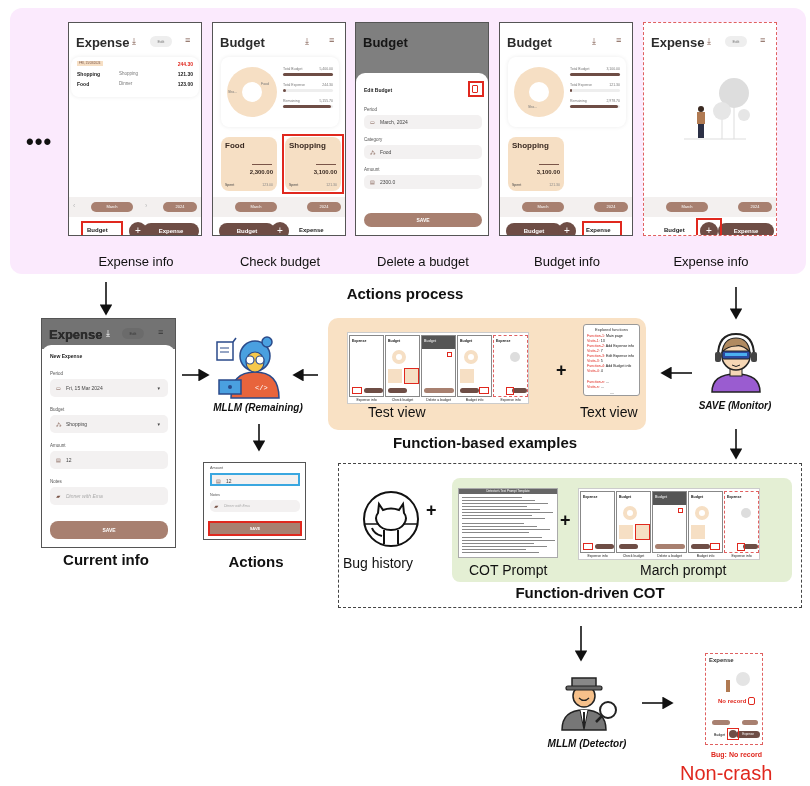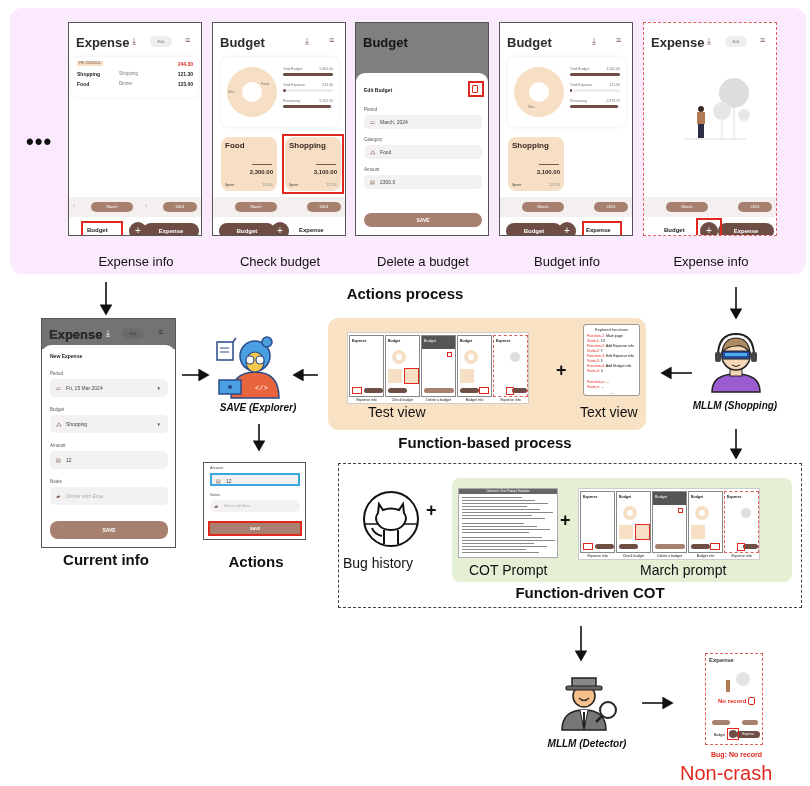--- a/index.html
+++ b/index.html
@@ -278,21 +278,21 @@
   <path d="M16 62 Q16 36 40 36 Q64 36 64 62 Z" fill="#e8643c" stroke="#2a4a8a" stroke-width="1.5"></path>
   <circle cx="40" cy="20" r="15" fill="#4aa0e0" stroke="#2a4a8a" stroke-width="1.5"></circle>
   <circle cx="52" cy="6" r="5" fill="#4aa0e0" stroke="#2a4a8a" stroke-width="1.5"></circle>
   <ellipse cx="40" cy="26" rx="9" ry="10" fill="#f6c84a" stroke="#2a4a8a" stroke-width="1.2"></ellipse>
   <circle cx="35" cy="24" r="4" fill="#fff" stroke="#2a4a8a" stroke-width="1.2"></circle>
   <circle cx="45" cy="24" r="4" fill="#fff" stroke="#2a4a8a" stroke-width="1.2"></circle>
   <rect x="4" y="44" width="22" height="14" fill="#4aa0e0" stroke="#2a4a8a" stroke-width="1.5"></rect>
   <circle cx="15" cy="51" r="2" fill="#2a4a8a"></circle>
   <text x="40" y="54" font-size="7" fill="#fff" font-family="Liberation Mono, monospace">&lt;/&gt;</text>
 </svg>
-<div class="label-it" style="left:200px;top:402px;width:116px;">SAVE (Explorer)</div>
+<div class="label-it" style="left:200px;top:402px;width:116px;">MLLM (Remaining)</div>
 
 <div class="abs" style="left:203px;top:462px;width:103px;height:78px;border:1px solid #555;background:#fff;">
   <div class="flabel" style="left:6px;top:3px;font-size:3.8px;">Amount</div>
   <div class="field" style="left:6px;top:10px;width:90px;height:13px;line-height:13px;border:2px solid #3aa7e0;border-radius:0;padding-left:14px;"><span class="fi" style="left:4px;">▤</span><span>12</span></div>
   <div class="flabel" style="left:6px;top:30px;font-size:3.8px;">Notes</div>
   <div class="field" style="left:6px;top:37px;width:90px;height:12px;line-height:12px;font-size:3.5px;color:#aaa;font-style:italic;padding-left:14px;"><span class="fi" style="left:4px;">▰</span><span>Dinner with Ema</span></div>
   <div class="savebtn" style="left:6px;top:60px;width:90px;height:11px;line-height:11px;border-radius:0;font-size:4px;outline:2px solid #e0281e;">SAVE</div>
 </div>
 <div class="big" style="left:206px;top:553px;width:100px;">Actions</div>
 
@@ -347,35 +347,35 @@
       <div class="tv-line" style="top: 34px;"><span class="r">Visits-3:</span> <span>5</span></div>
       <div class="tv-line" style="top: 39px;"><span class="r">Function-4:</span> <span>Add Budget info</span></div>
       <div class="tv-line" style="top: 44px;"><span class="r">Visits-4:</span> <span>4</span></div>
       <div class="tv-line" style="top: 55px;"><span class="r">Function-n:</span> <span>...</span></div>
       <div class="tv-line" style="top: 60px;"><span class="r">Visits-n:</span> <span>...</span></div>
     </div>
   <div class="tv-line" style="left:26px;top:66px;">....</div>
 </div>
 <div class="abs" style="left:368px;top:404px;font-size:14px;">Test view</div>
 <div class="abs" style="left:580px;top:404px;font-size:14px;">Text view</div>
-<div class="big" style="left:360px;top:434px;width:250px;">Function-based process</div>
+<div class="big" style="left:360px;top:434px;width:250px;">Function-based examples</div>
 
 <svg class="abs" style="left:706px;top:332px;" width="60" height="62">
   <path d="M6 60 Q6 42 30 42 Q54 42 54 60 Z" fill="#9a5cd0" stroke="#222" stroke-width="1.5"></path>
   <rect x="24" y="36" width="12" height="8" fill="#f6d7b5" stroke="#222" stroke-width="1"></rect>
   <circle cx="30" cy="24" r="14" fill="#f6d7b5" stroke="#222" stroke-width="1.5"></circle>
   <path d="M16 20 Q18 6 30 6 Q42 6 44 20 Q36 12 30 14 Q22 14 16 20 Z" fill="#b08a60" stroke="#222" stroke-width="1.2"></path>
   <path d="M12 24 Q12 2 30 2 Q48 2 48 24" fill="none" stroke="#222" stroke-width="2"></path>
   <rect x="9" y="20" width="6" height="10" rx="2" fill="#444"></rect>
   <rect x="45" y="20" width="6" height="10" rx="2" fill="#444"></rect>
   <rect x="16" y="19" width="28" height="8" rx="2" fill="#2a4aa0" stroke="#222" stroke-width="1"></rect>
   <rect x="19" y="21" width="22" height="3" fill="#4ab0f0"></rect>
   <path d="M26 33 Q30 36 34 33" fill="none" stroke="#222" stroke-width="1"></path>
 </svg>
-<div class="label-it" style="left:680px;top:400px;width:110px;">MLLM (Shopping)</div>
+<div class="label-it" style="left:680px;top:400px;width:110px;">SAVE (Monitor)</div>
 
 <div class="abs cot-dash"></div>
 <div class="abs cot-green"></div>
 <svg class="abs" style="left:362px;top:490px;" width="58" height="58">
   <circle cx="29" cy="29" r="27" fill="#fff" stroke="#111" stroke-width="2"></circle>
   <path d="M17 14 l4 6 q8 -3 16 0 l4 -6 l1 9 q4 5 0 11 q-4 6 -13 6 q-9 0 -13 -6 q-4 -6 0 -11 Z" fill="#fff" stroke="#111" stroke-width="2"></path>
   <path d="M22 40 l0 14 M36 40 l0 14" stroke="#111" stroke-width="2"></path>
   <line x1="2" y1="34" x2="17" y2="34" stroke="#111" stroke-width="1.5"></line>
   <line x1="41" y1="34" x2="56" y2="34" stroke="#111" stroke-width="1.5"></line>
   <path d="M20 46 q-8 -2 -10 -8" fill="none" stroke="#111" stroke-width="2"></path>

